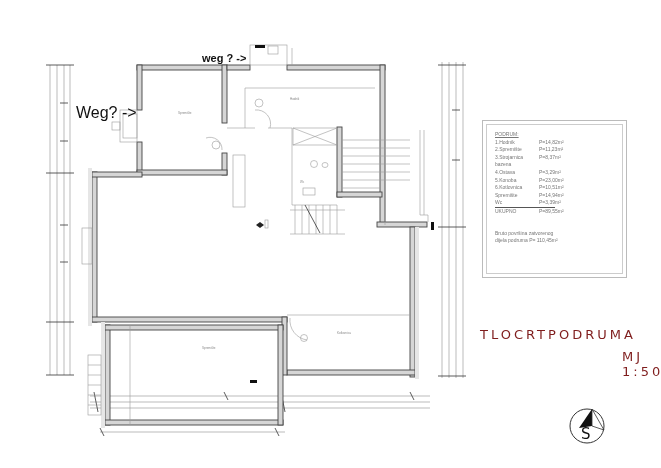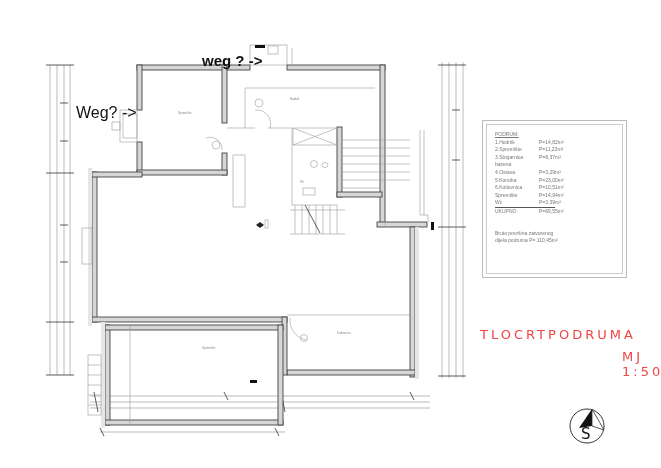--- a/index.html
+++ b/index.html
@@ -16,21 +16,21 @@
       border: 1px solid #bbb; box-shadow: inset 0 0 0 3px #fff, inset 0 0 0 4px #ccc;
       background: #fff; box-sizing: border-box; padding: 10px 10px 8px 12px;
       font-size: 5px; color: #777; line-height: 7.6px;
     }
     .legend .title { text-decoration: underline; }
     .legend .row { display: flex; justify-content: space-between; width: 62px; position: relative; }
     .legend .row span:first-child { width: 40px; }
     .legend .row .val { position: absolute; left: 44px; }
     .legend .row.sumline { border-bottom: 0.6px solid #555; width: 60px; }
     .legend .foot { margin-top: 14px; }
-    .title-block { position: absolute; font-family: "DejaVu Sans", sans-serif; color: #ef4444; letter-spacing: 3px; }
+    .title-block { position: absolute; font-family: "DejaVu Sans", sans-serif; color: #7f1d1d; letter-spacing: 3px; }
   </style>
 </head>
 <body>
 
 <svg id="plan" width="661" height="468" viewBox="0 0 661 468" xmlns="http://www.w3.org/2000/svg">
 
   <g>
     <line class="dim" x1="50" y1="65" x2="50" y2="375"></line>
     <line class="dim" x1="57" y1="65" x2="57" y2="375"></line>
     <line class="dim" x1="64" y1="65" x2="64" y2="375"></line>
@@ -190,21 +190,21 @@
   </g>
 
   <g>
     <path d="M256 225 l4 -3 l4 3 l-4 3 z" fill="#222"></path>
     <rect class="thin" x="265" y="220" width="3" height="8"></rect>
   </g>
 
   <g></g>
 </svg>
 
-<div class="annot" style="left:202px; top:52px; font-size:15px; font-weight:bold;">weg ? -&gt;</div>
+<div class="annot" style="left:202px; top:52px; font-size:11px; font-weight:bold;">weg ? -&gt;</div>
 <div class="annot" style="left:76px; top:104px; font-size:16px;">Weg? -&gt;</div>
 
 <div class="legend">
   <div class="title">PODRUM:</div>
   <div class="row">
       <span>1.Hodnik</span>
       <span class="val">P=14,82m²</span>
     </div>
   <div class="row">
       <span>2.Spremište</span>

